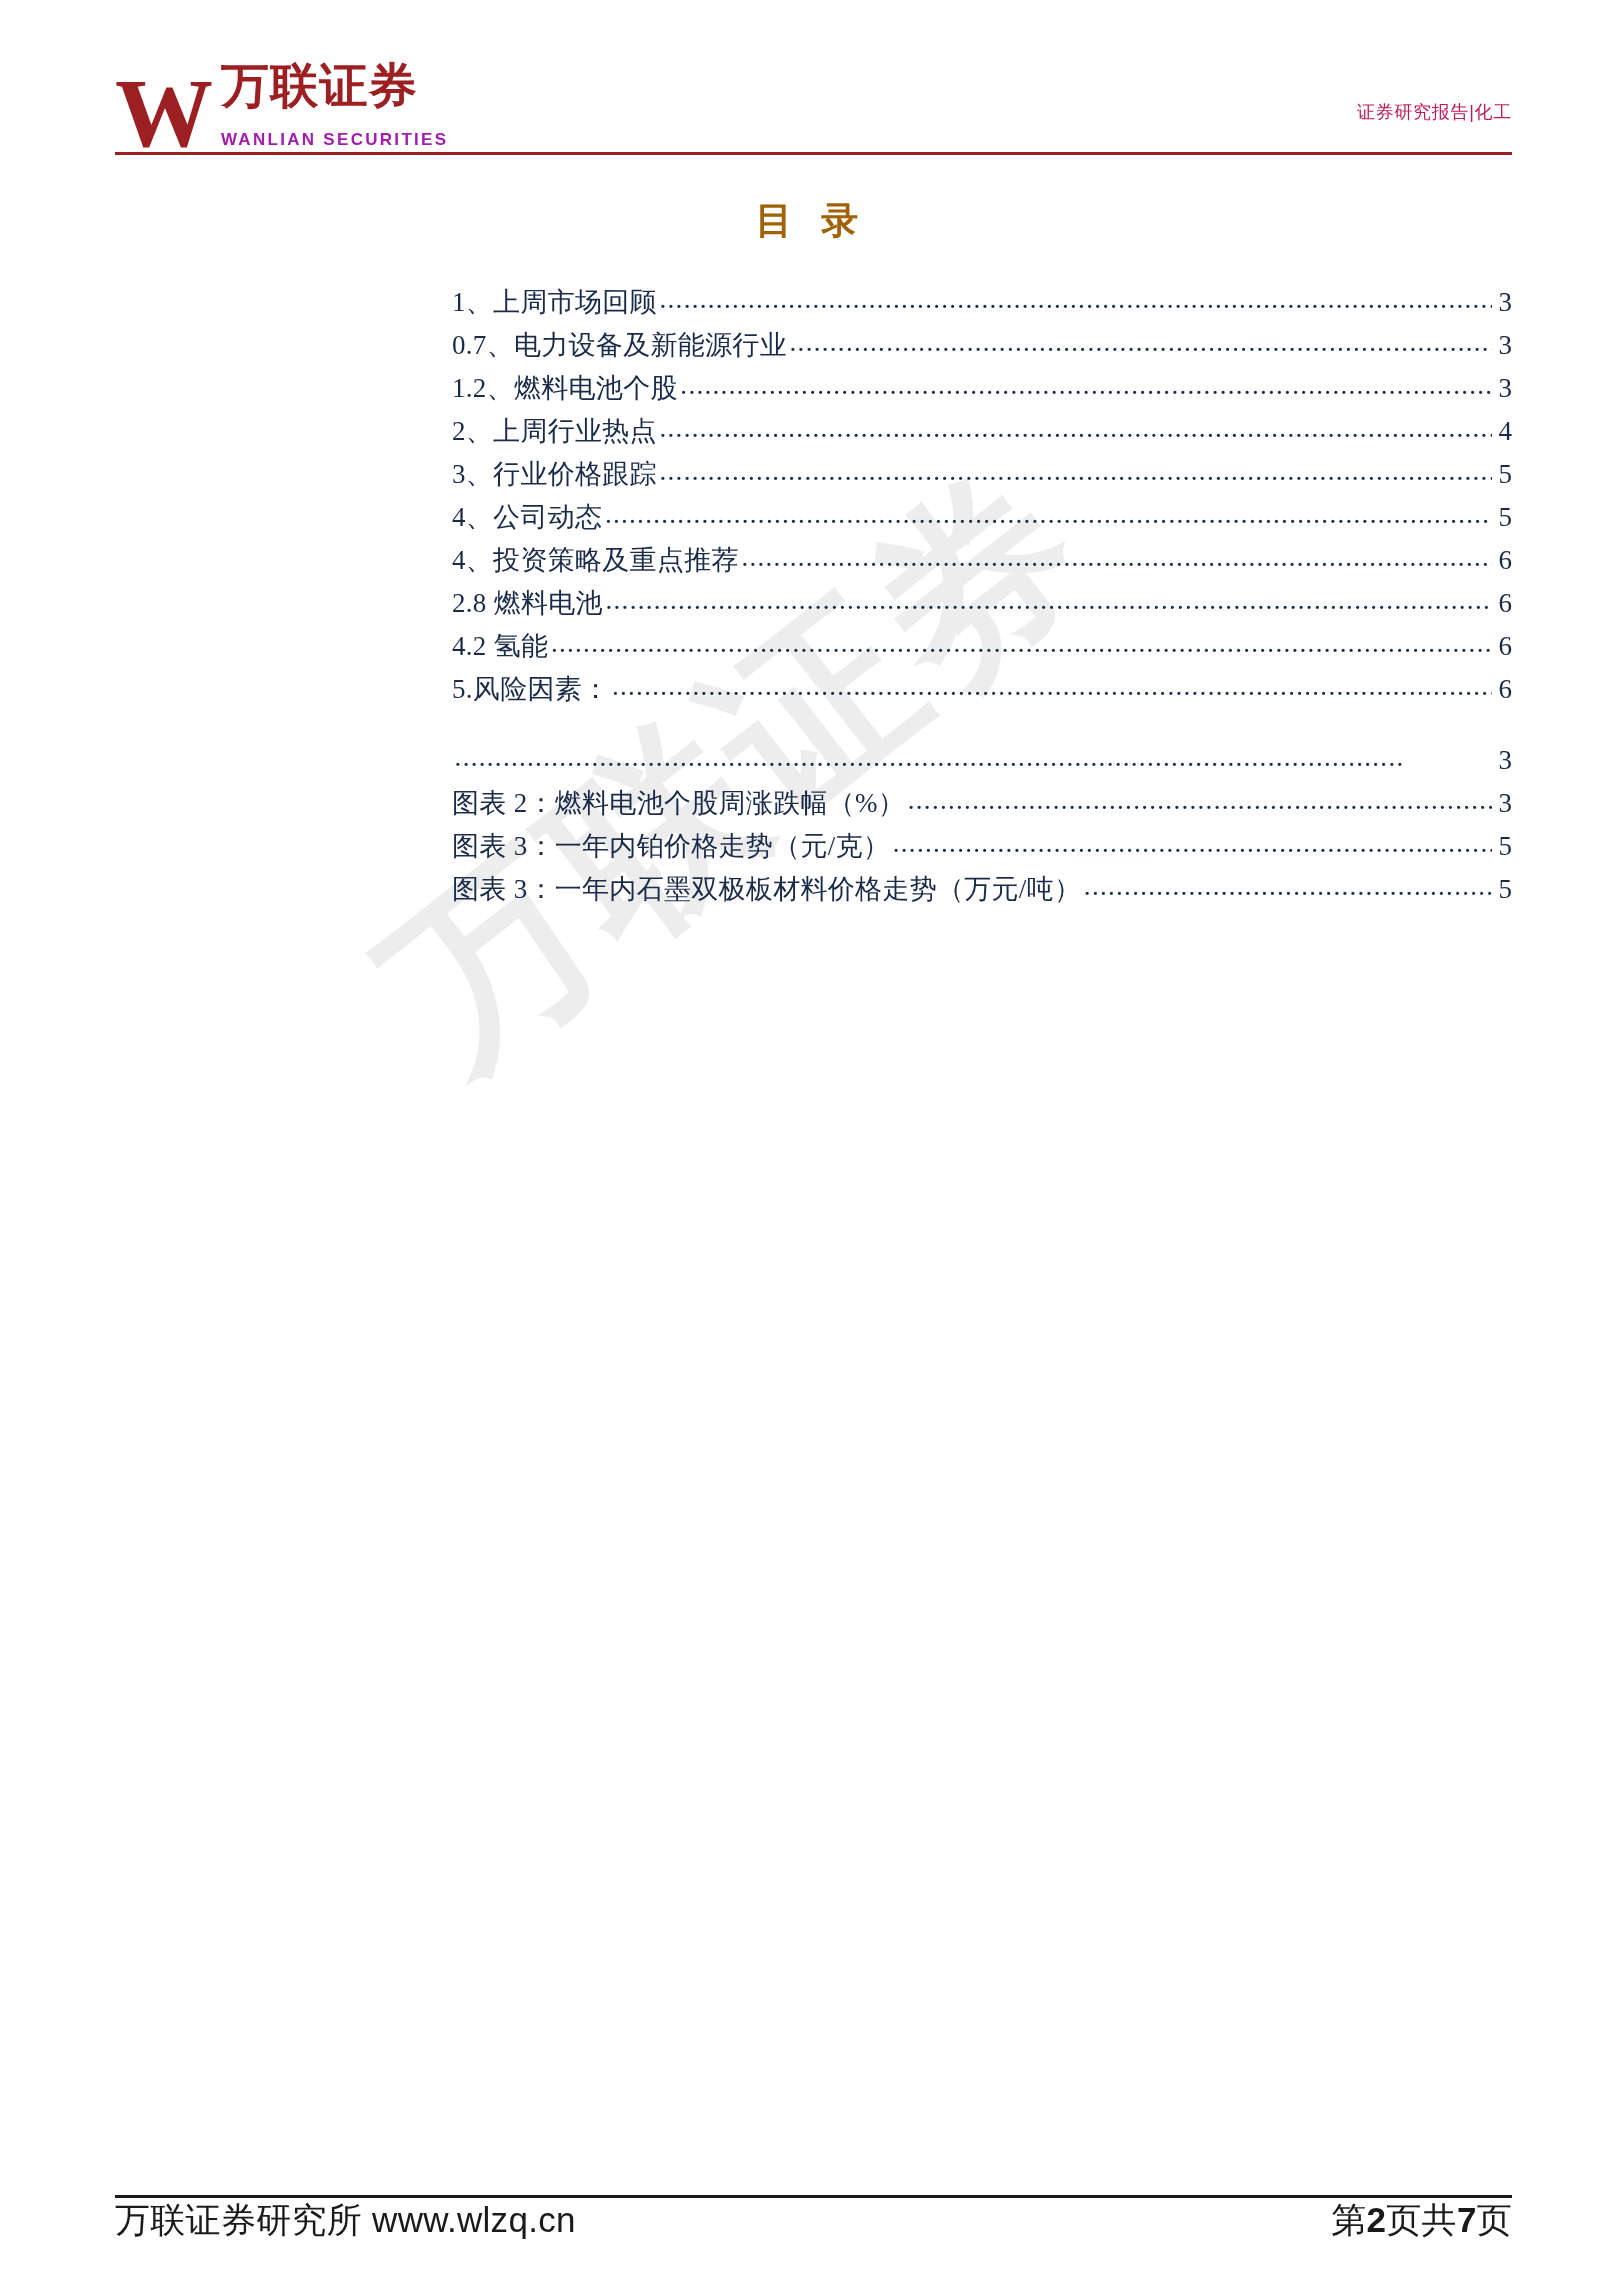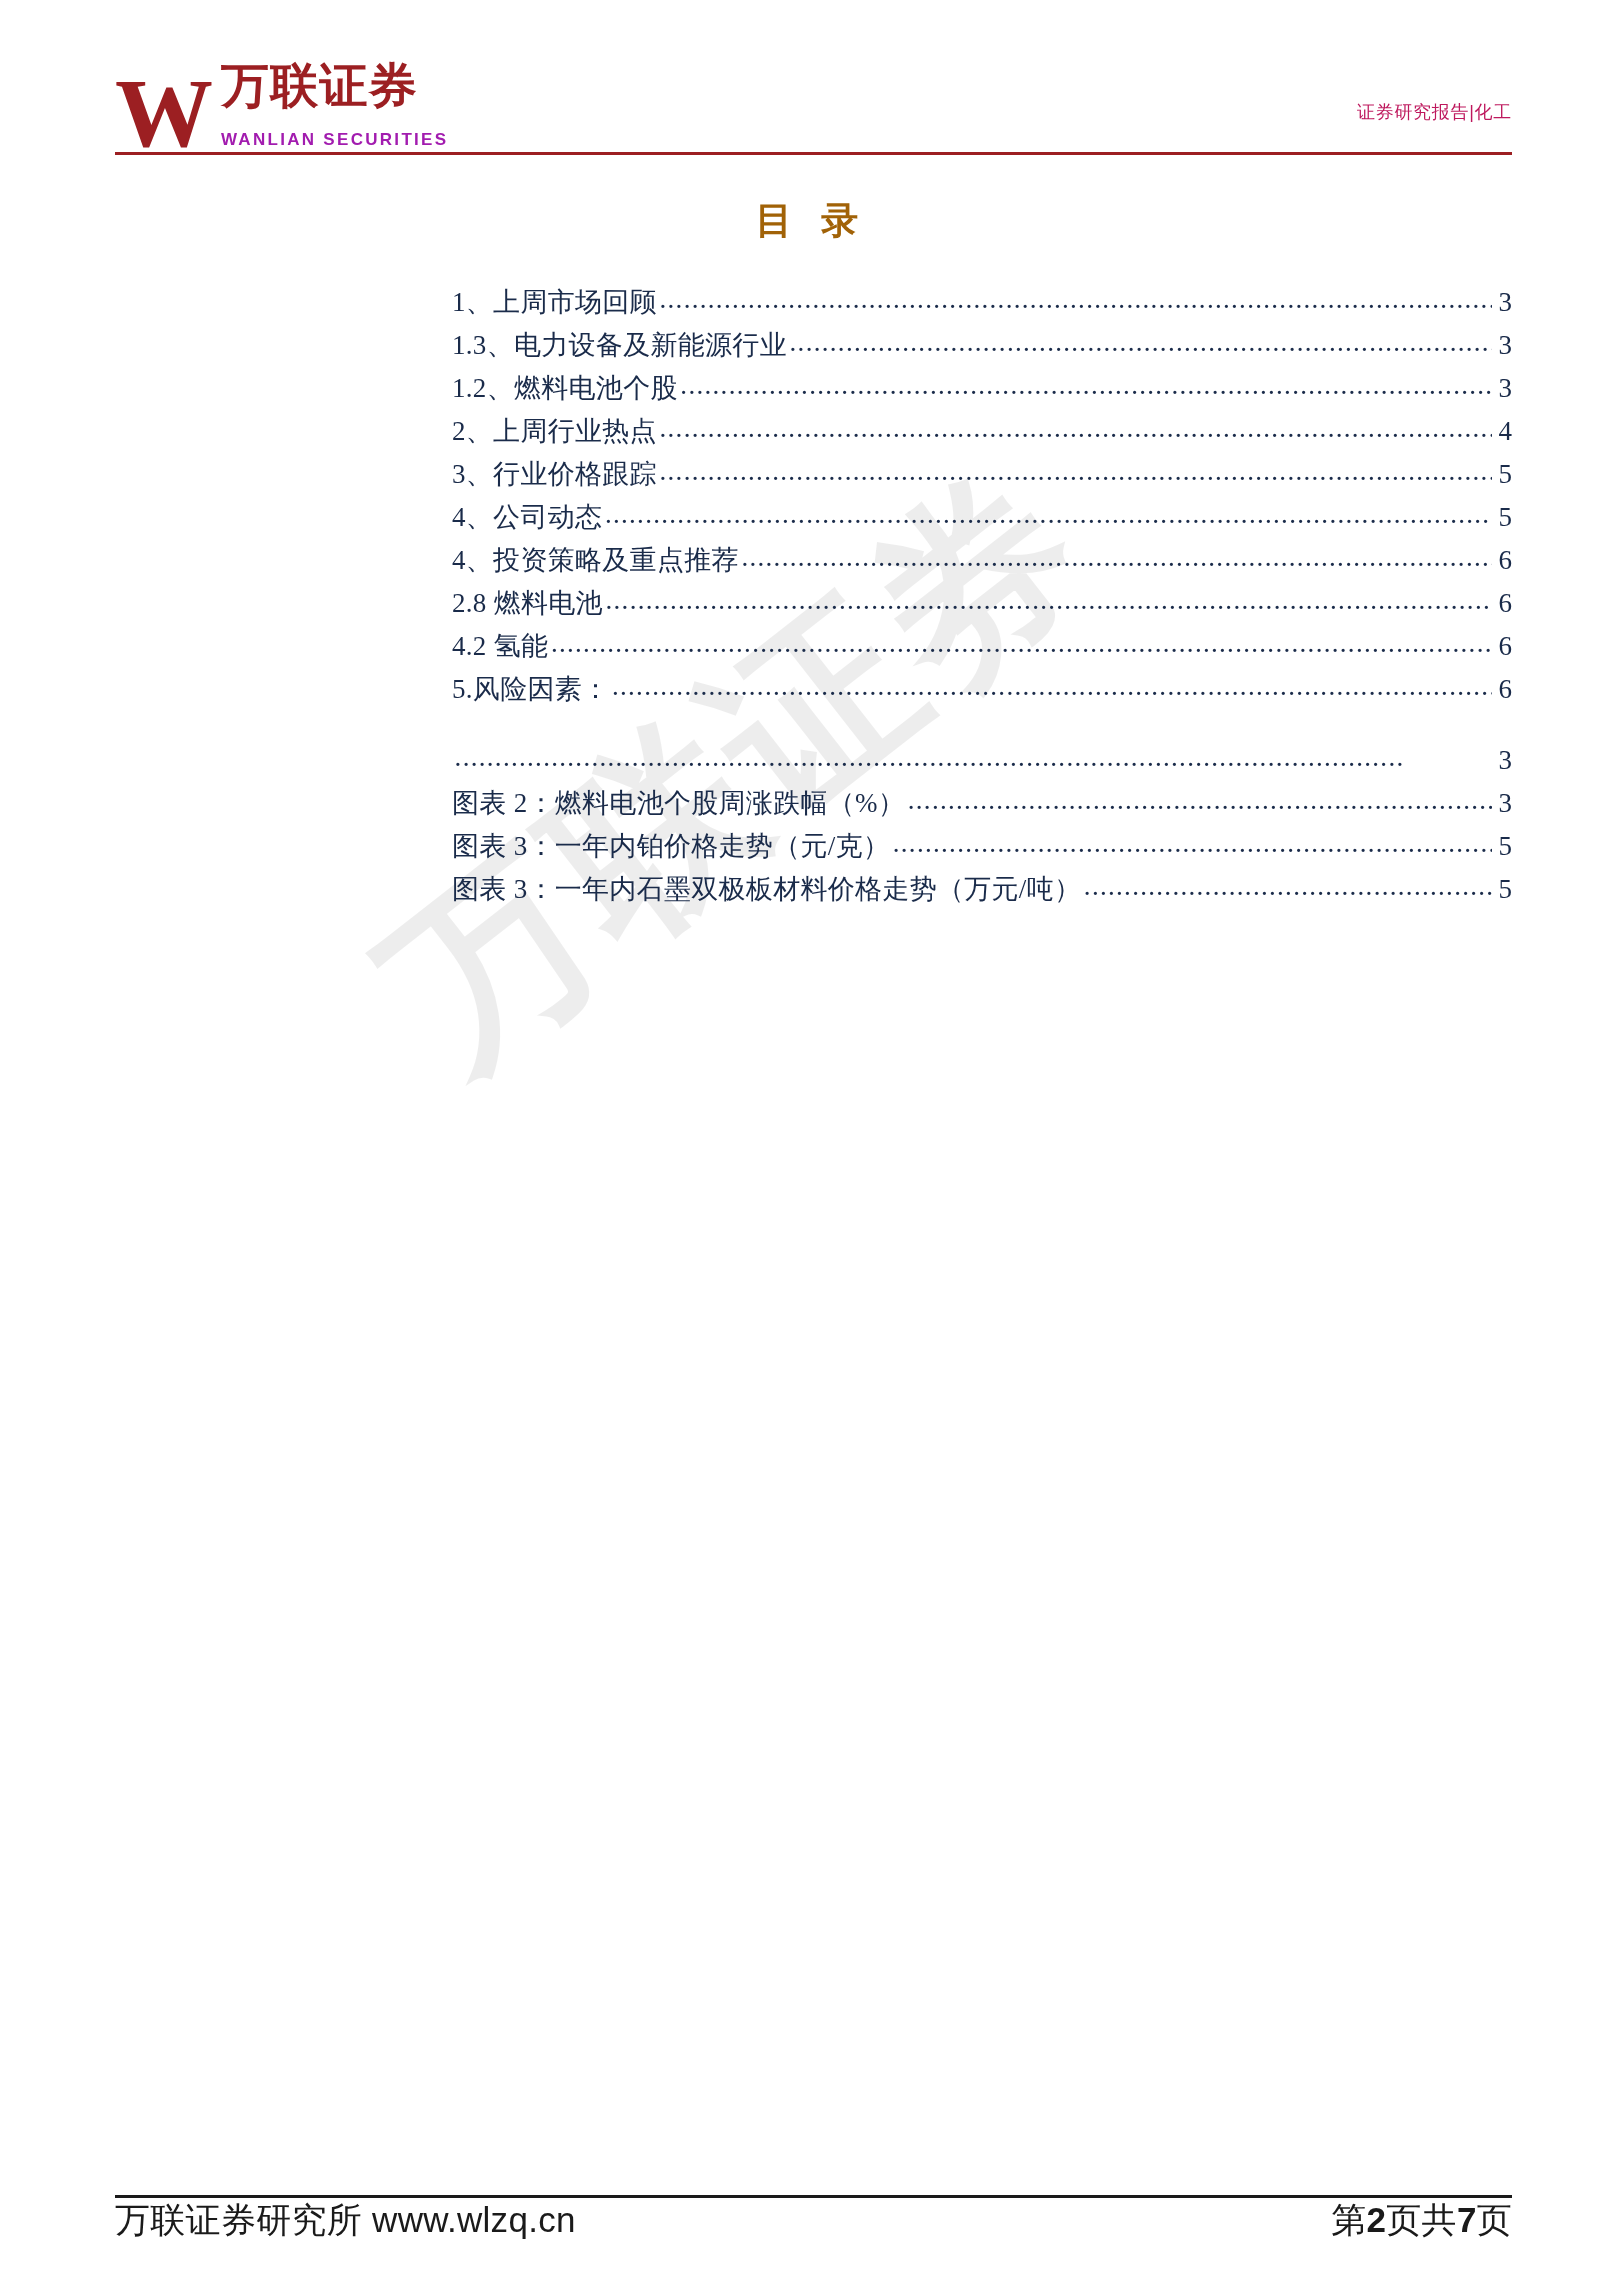--- a/index.html
+++ b/index.html
@@ -200,21 +200,21 @@
 
   <div class="toc-title">目 录</div>
 
   <div class="toc">
     <div class="toc-row">
       <span class="lbl">1、上周市场回顾</span>
       <span class="dots">......................................................................................................................</span>
       <span class="pg">3</span>
     </div>
     <div class="toc-row">
-      <span class="lbl">1.3、电力设备及新能源行业</span>
+      <span class="lbl">0.7、电力设备及新能源行业</span>
       <span class="dots">......................................................................................................................</span>
       <span class="pg">3</span>
     </div>
     <div class="toc-row">
       <span class="lbl">1.2、燃料电池个股</span>
       <span class="dots">......................................................................................................................</span>
       <span class="pg">3</span>
     </div>
     <div class="toc-row">
       <span class="lbl">2、上周行业热点</span>

